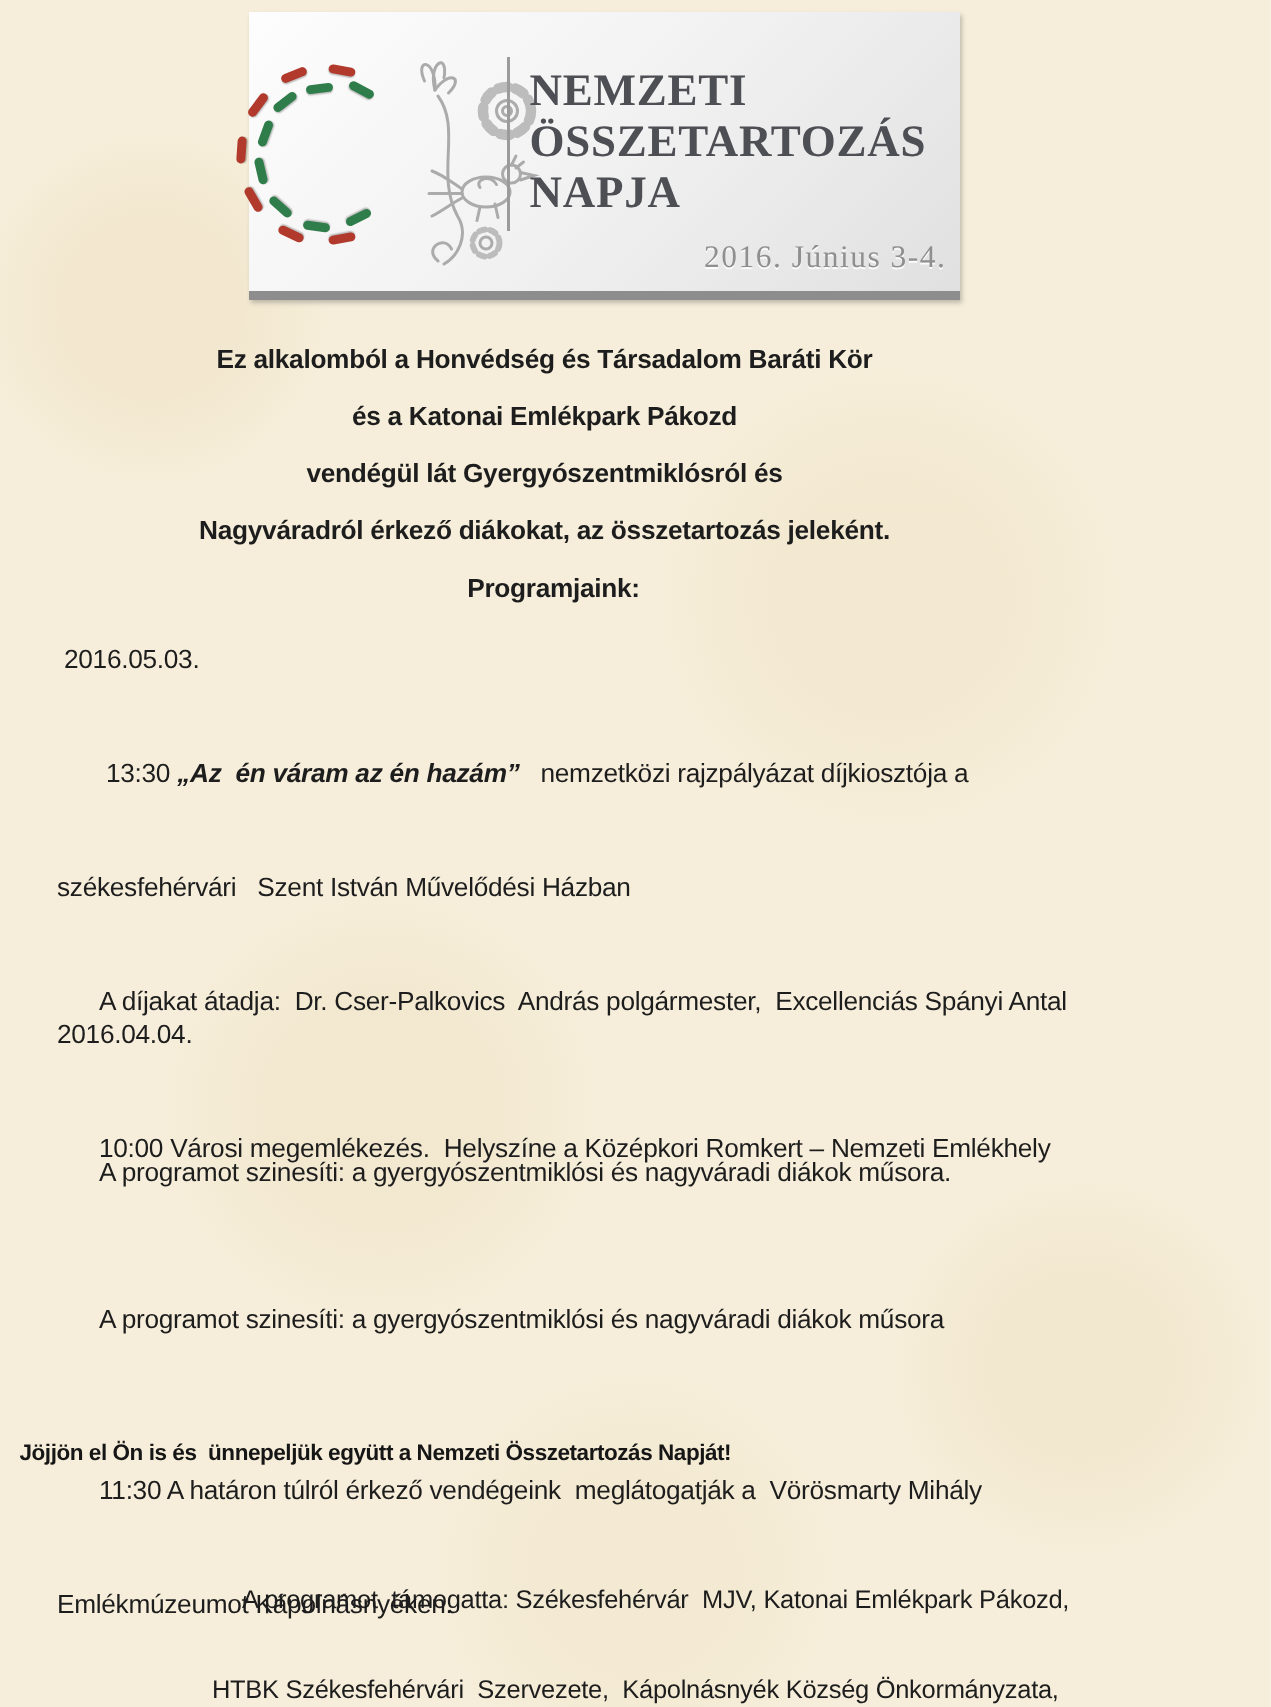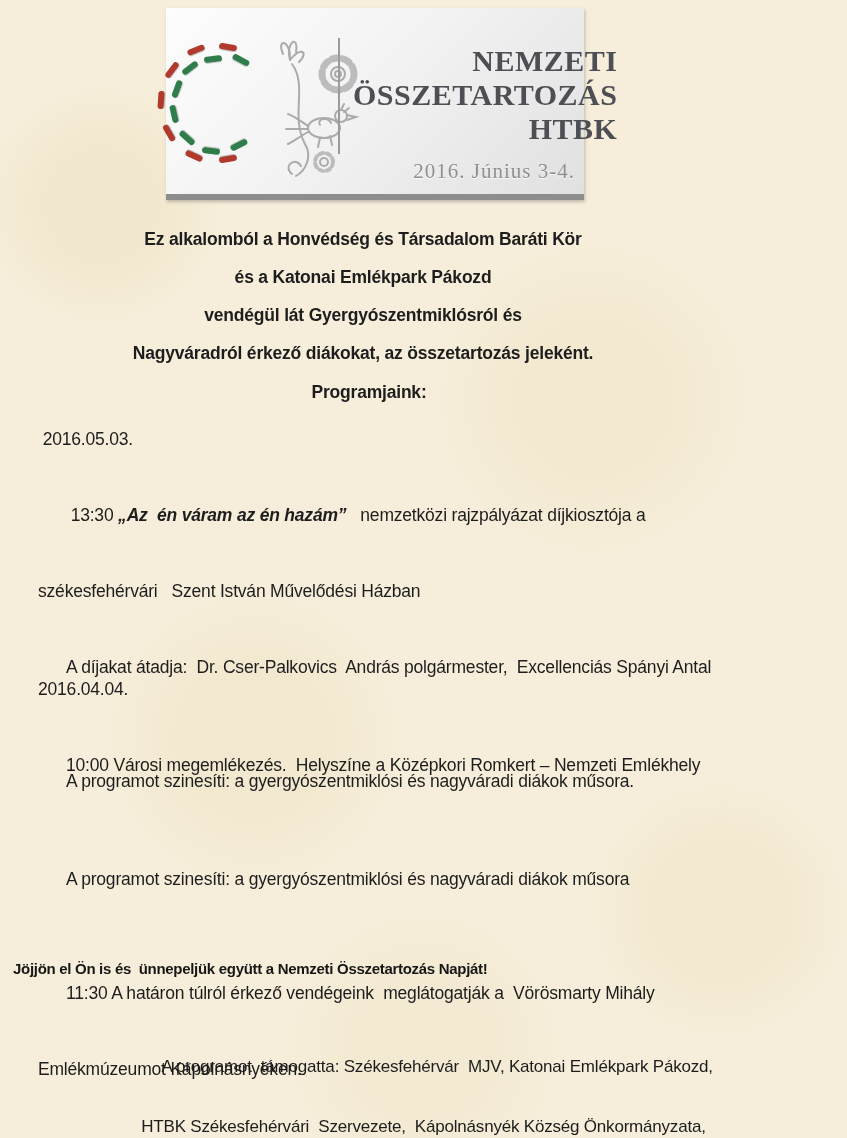--- a/index.html
+++ b/index.html
@@ -10,25 +10,24 @@
       radial-gradient(circle at 12% 18%, rgba(225,203,156,.18) 0 60px, transparent 120px),
       radial-gradient(circle at 70% 35%, rgba(228,208,164,.16) 0 80px, transparent 160px),
       radial-gradient(circle at 30% 65%, rgba(223,200,150,.15) 0 70px, transparent 150px),
       radial-gradient(circle at 85% 80%, rgba(226,205,160,.18) 0 60px, transparent 130px),
       radial-gradient(circle at 50% 92%, rgba(230,211,170,.15) 0 70px, transparent 140px);
     font-family:"Liberation Sans", sans-serif;
     color:#1d1d1d;
   }
   
   .logo-box{
-    position:absolute; left:166px; top:8px; width:418px; height:186px;
+    position:absolute; left:166px; top:8px; width:474px; height:186px;
     background:linear-gradient(135deg,#fdfdfd 0%,#f3f3f3 45%,#e9e9e9 75%,#e0e0e0 100%);
     border-bottom:6px solid #8d8d8d;
     box-shadow:1px 2px 3px rgba(90,90,90,.35);
-    text-align:right;
   }
   .stitches{position:absolute; left:0; top:0; width:135px; height:186px;}
   .stitch{position:absolute; width:18px; height:6px; border-radius:3px; box-shadow:0 1px 1px rgba(0,0,0,.25);}
   .ornament{position:absolute; left:96px; top:16px;}
   .logo-divider{position:absolute; left:172px; top:30px; width:2px; height:116px; background:#9b9b9b;}
   .logo-title{
     position:absolute; left:187px; top:36px;
     font-family:"Liberation Serif", serif; font-size:30px; line-height:34px;
     font-weight:700; letter-spacing:.5px; color:#4e4f54;
   }
@@ -102,21 +101,21 @@
 
         <circle cx="62" cy="138" r="4"></circle>
         <circle cx="62" cy="138" r="9" stroke-width="4" stroke-dasharray="4 3.5" stroke="#bcbcbc"></circle>
         <path d="M30 150 C20 142, 34 132, 39 142"></path>
       </g>
     </svg>
     <div class="logo-divider"></div>
     <div class="logo-title">
       <div>NEMZETI</div>
       <div>ÖSSZETARTOZÁS</div>
-      <div>HTBK</div>
+      <div>NAPJA</div>
     </div>
     <div class="logo-date">2016. Június 3-4.</div>
   </div>
 
   <div class="intro">
     <div class="line">Ez alkalomból a Honvédség és Társadalom Baráti Kör</div>
     <div class="line">és a Katonai Emlékpark Pákozd</div>
     <div class="line">vendégül lát Gyergyószentmiklósról és</div>
     <div class="line">Nagyváradról érkező diákokat, az összetartozás jeleként.</div>
     <div class="line heading">Programjaink:</div>

